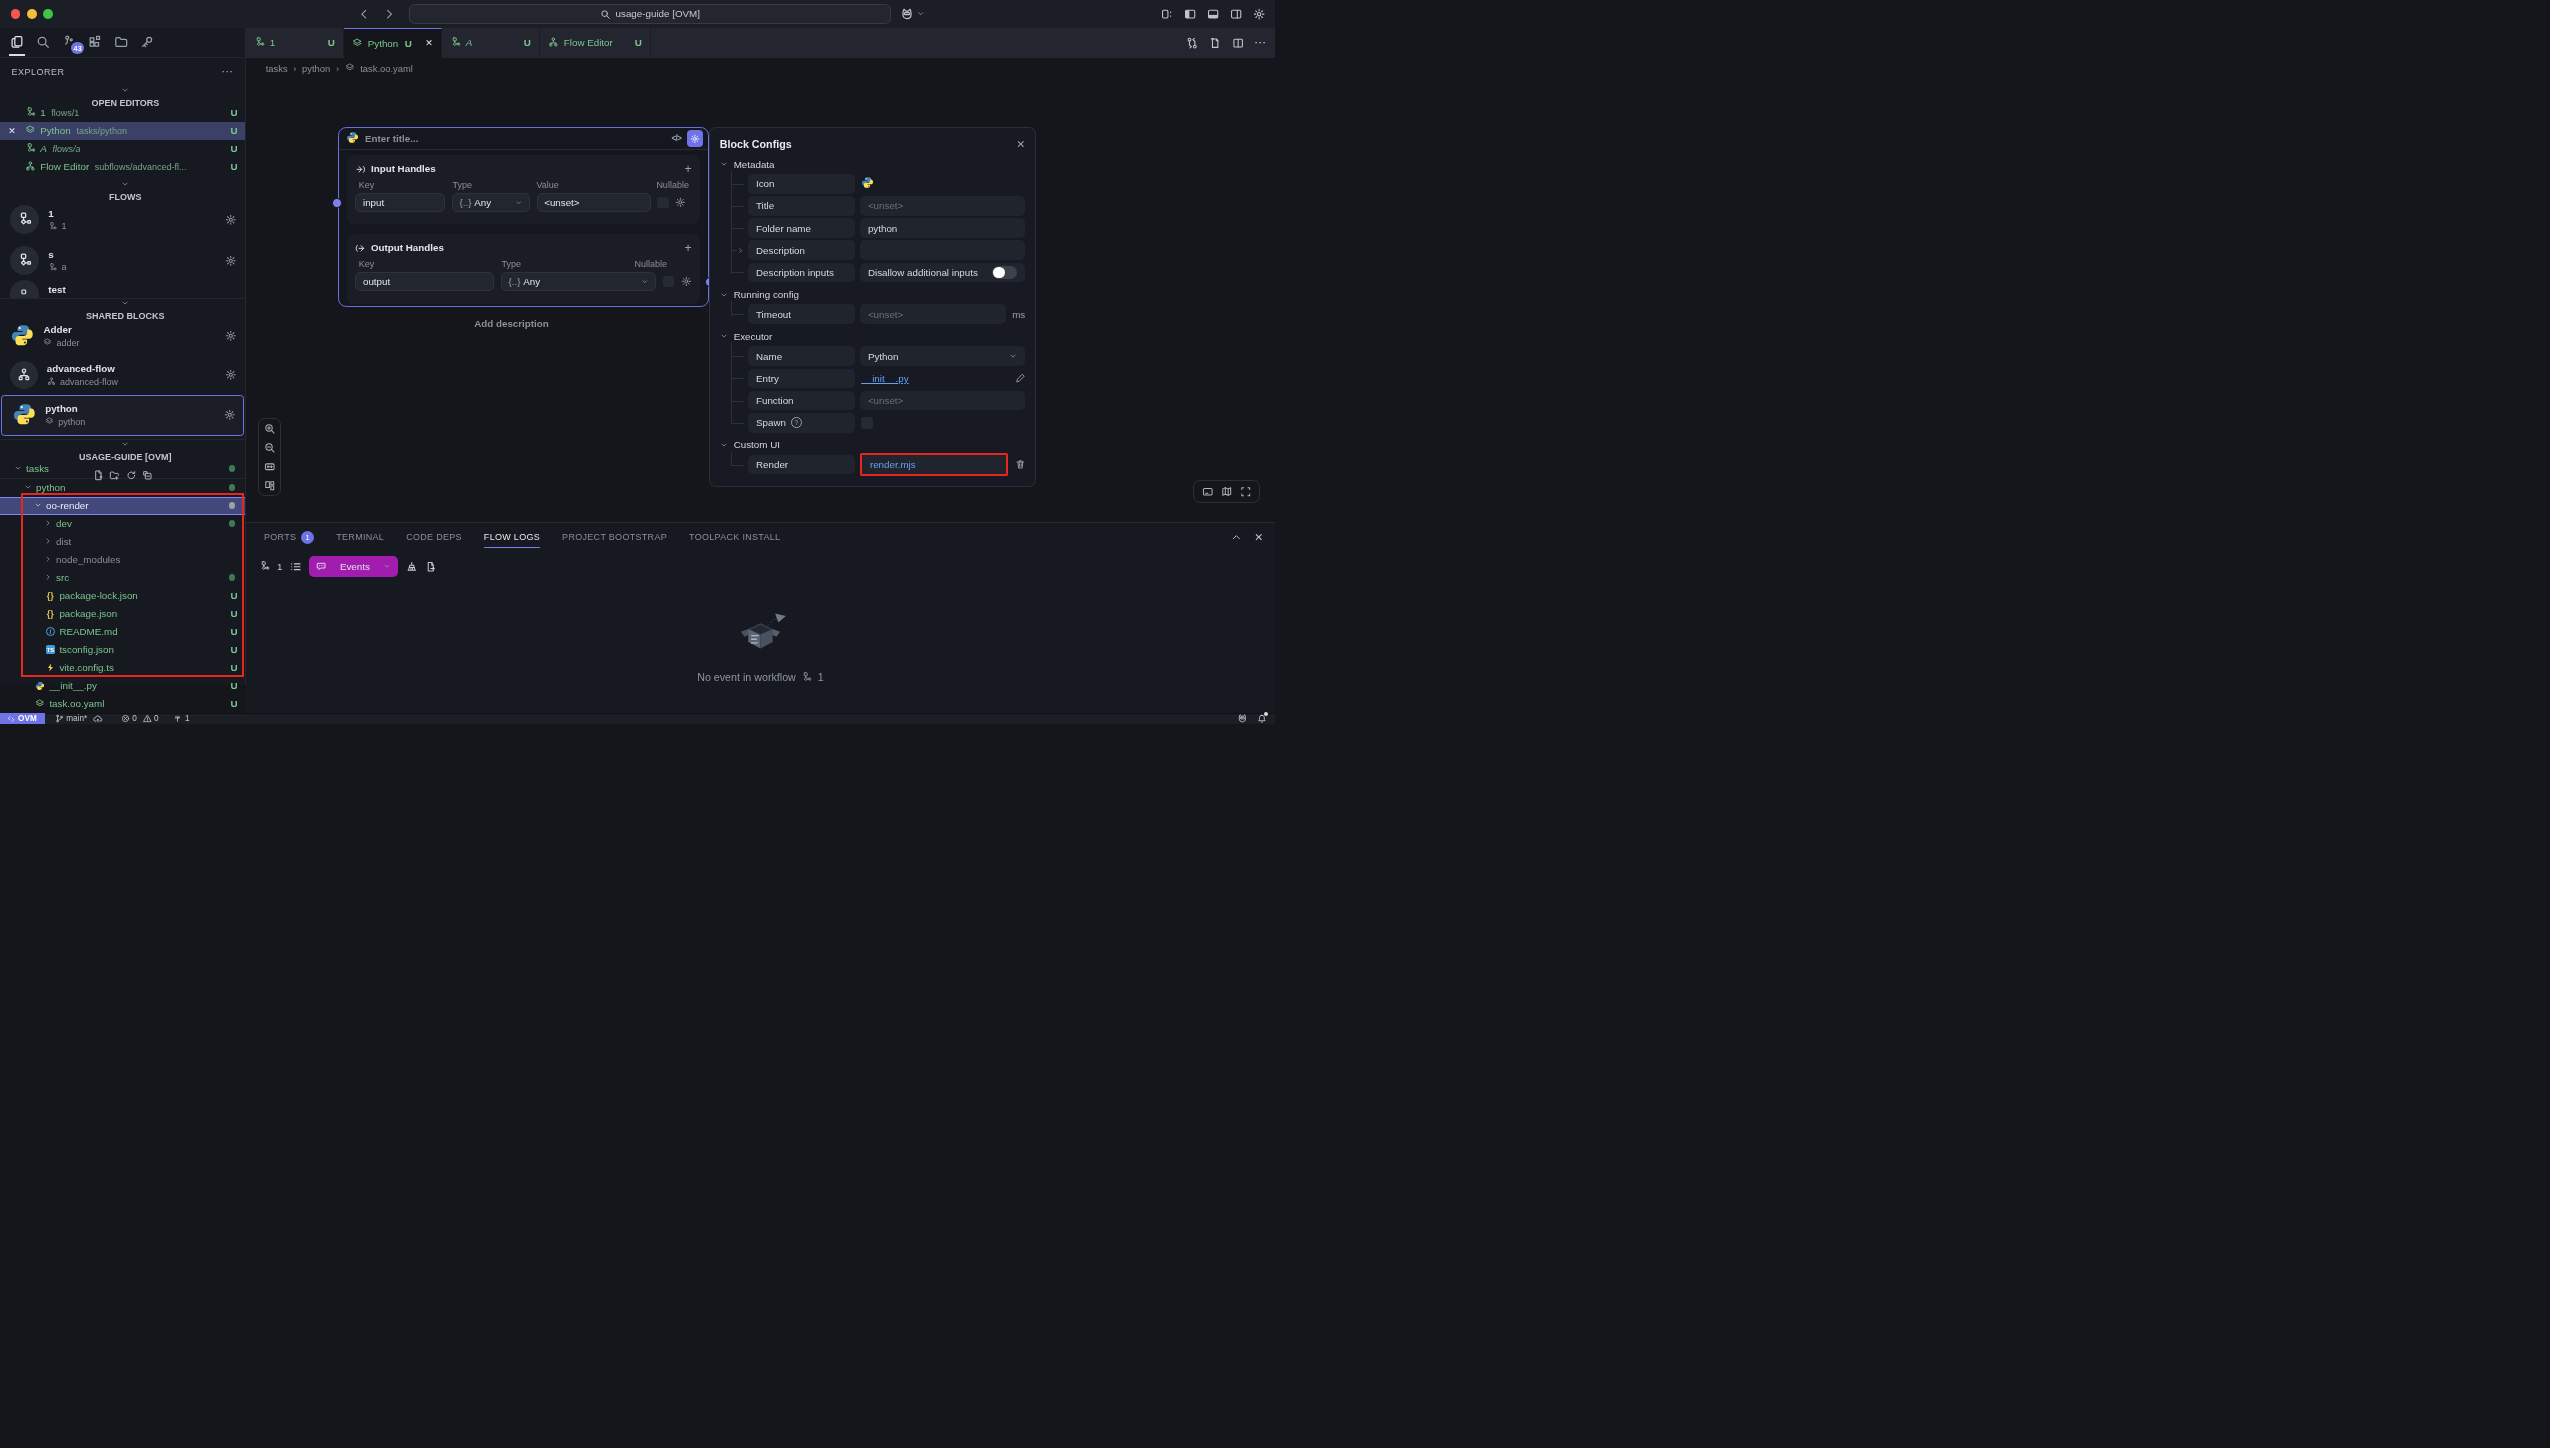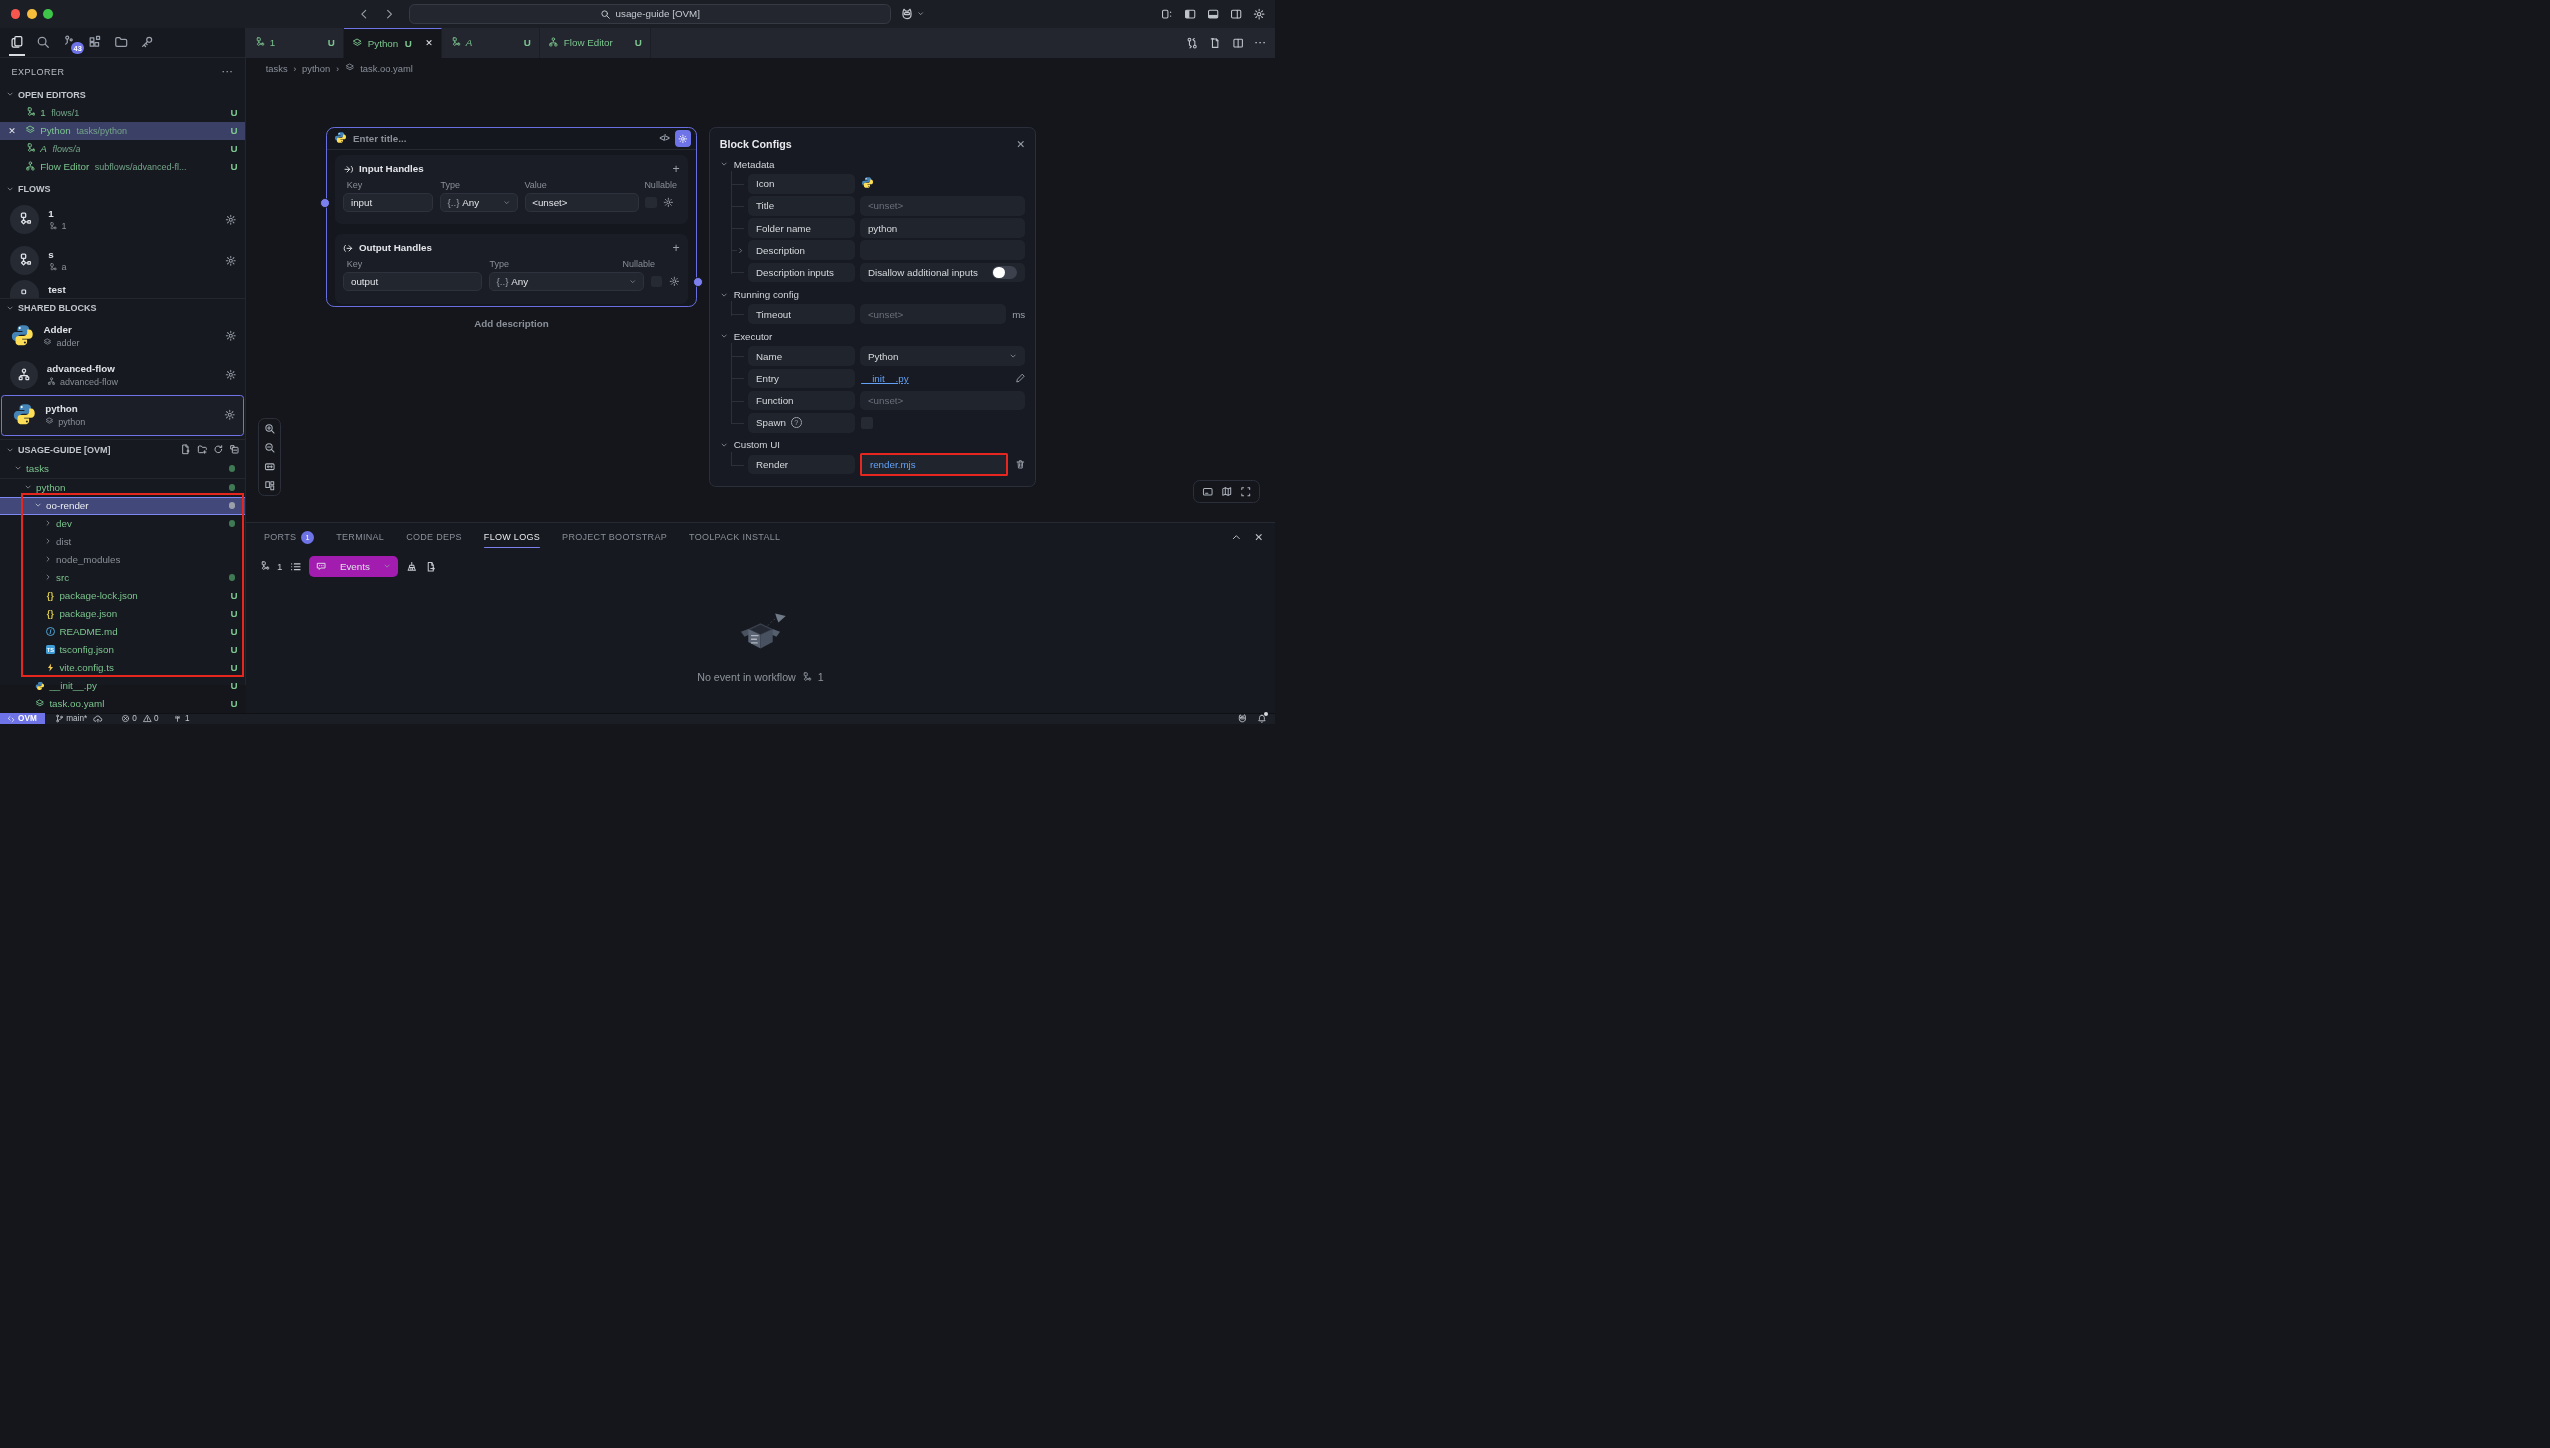--- a/index.html
+++ b/index.html
@@ -24,21 +24,21 @@
 
   
   .sidebar { position:absolute; left:0; top:28px; width:246px; height:657px; background:#16191f; border-right:0.8px solid #23262d; z-index:2; }
   .activity { height:29.5px; display:flex; padding-left:6.6px; gap:4.9px; border-bottom:0.8px solid #23262d; }
   .act-btn { width:21px; height:28px; display:flex; align-items:center; justify-content:center; color:#9aa0aa; position:relative; }
   .act-btn.active { color:#e2e5ea; }
   .act-btn.active::after { content:''; position:absolute; left:2.5px; right:2.5px; bottom:0; height:1.6px; background:#d9dce1; }
   .act-badge { position:absolute; right:-4.9px; bottom:1.6px; min-width:12.3px; height:12.3px; border-radius:6.6px; background:#6e74e8; color:#fff; font-size:7.4px; font-weight:bold; display:flex; align-items:center; justify-content:center; padding:0 2.5px; }
   .expl-header { height:28px; display:flex; align-items:center; padding:0 11.5px; color:#b9bdc5; font-size:9px; letter-spacing:0.5px; }
   .expl-header .more { margin-left:auto; color:#9aa0aa; letter-spacing:0.8px; font-weight:bold; }
-  .sec-h { height:18px; display:flex; align-items:center; gap:4.1px; padding-left:5.7px; font-weight:bold; font-size:9px; color:#c2c6cd; }
+  .sec-h { height:18px; display:flex; align-items:center; gap:4.1px; padding-left:5.7px; font-weight:bold; font-size:9px; color:#c2c6cd;flex-direction:column; }
   .sec-h .spacer{flex:1}
   .chev { color:#9aa0aa; }
 
   .oe-row { height:18px; display:flex; align-items:center; padding-left:24.6px; position:relative; color:#7cc58f; }
   .oe-row .nm { margin-left:4.9px; white-space:nowrap; }
   .oe-row .pth { margin-left:5.7px; color:#74a489; font-size:9px; white-space:nowrap; overflow:hidden; }
   .oe-row .ubadge { position:absolute; right:7.4px; color:#7cc58f; font-weight:bold; }
   .oe-row.sel { background:#3b4066; }
   .oe-row.sel .close-x { position:absolute; left:8.2px; color:#e6e8ee; font-size:9px; }
   .italic { font-style:italic; }
@@ -73,21 +73,21 @@
   .tab { width:98px; display:flex; align-items:center; padding:0 8.2px; gap:4.9px; color:#7cc58f; border-right:0.8px solid #1b1e24; position:relative; background:#23262e; }
   .tab.active { background:#14161c; border-top:1.6px solid #6e74e8; }
   .tab .ub { font-weight:bold; margin-left:auto; }
   .tab .tx { white-space:nowrap; }
   .tab .cx { color:#e6e8ee; font-size:9px; margin-left:1.6px; }
   .tabstrip .strip-actions { position:absolute; right:8.2px; top:0; height:29.5px; display:flex; align-items:center; gap:10.7px; color:#c0c4cb; }
   .breadcrumb { height:21px; display:flex; align-items:center; gap:5.7px; padding-left:19.7px; color:#8a8f98; font-size:9.4px; background:#14161c; }
 
   
   .canvas { position:absolute; left:0; top:51px; width:1029px; height:443px; background:#14161c; }
-  .node { position:absolute; left:80px; top:48px; width:371px; height:180px; background:#15171e; border:1.6px solid #696fe0; border-radius:8.2px; }
+  .node { position:absolute; left:92px; top:48px; width:371px; height:180px; background:#15171e; border:1.6px solid #696fe0; border-radius:8.2px; }
   .node-header { height:22px; display:flex; align-items:center; gap:5.7px; padding:0 4.9px 0 7.4px; border-bottom:0.8px solid #262a33; }
   .node-title { color:#8a8f98; font-weight:bold; flex:1; }
   .code-ic { color:#9aa0aa; font-size:8.2px; font-weight:bold; letter-spacing:-0.8px; }
   .node-gearbtn { width:16.4px; height:16.4px; background:#6e74e8; border-radius:4.1px; color:#fff; display:flex; align-items:center; justify-content:center; }
   .hcard { position:absolute; left:8.2px; right:8.2px; background:#1a1d25; border-radius:6.6px; padding:4.9px 8.2px 0; }
   .hcard.in { top:27px; height:69px; } .hcard.out { top:106px; height:70px; }
   .hc-title { display:flex; align-items:center; gap:4.9px; color:#e3e5ea; font-weight:bold; height:18px; }
   .hc-title .plus { margin-left:auto; color:#9aa0aa; font-size:12.3px; font-weight:normal; }
   .hc-cols { display:flex; color:#8a8f98; font-size:9px; height:14.8px; align-items:center; }
   .hc-row { display:flex; align-items:center; height:19.7px; gap:6.6px; }

